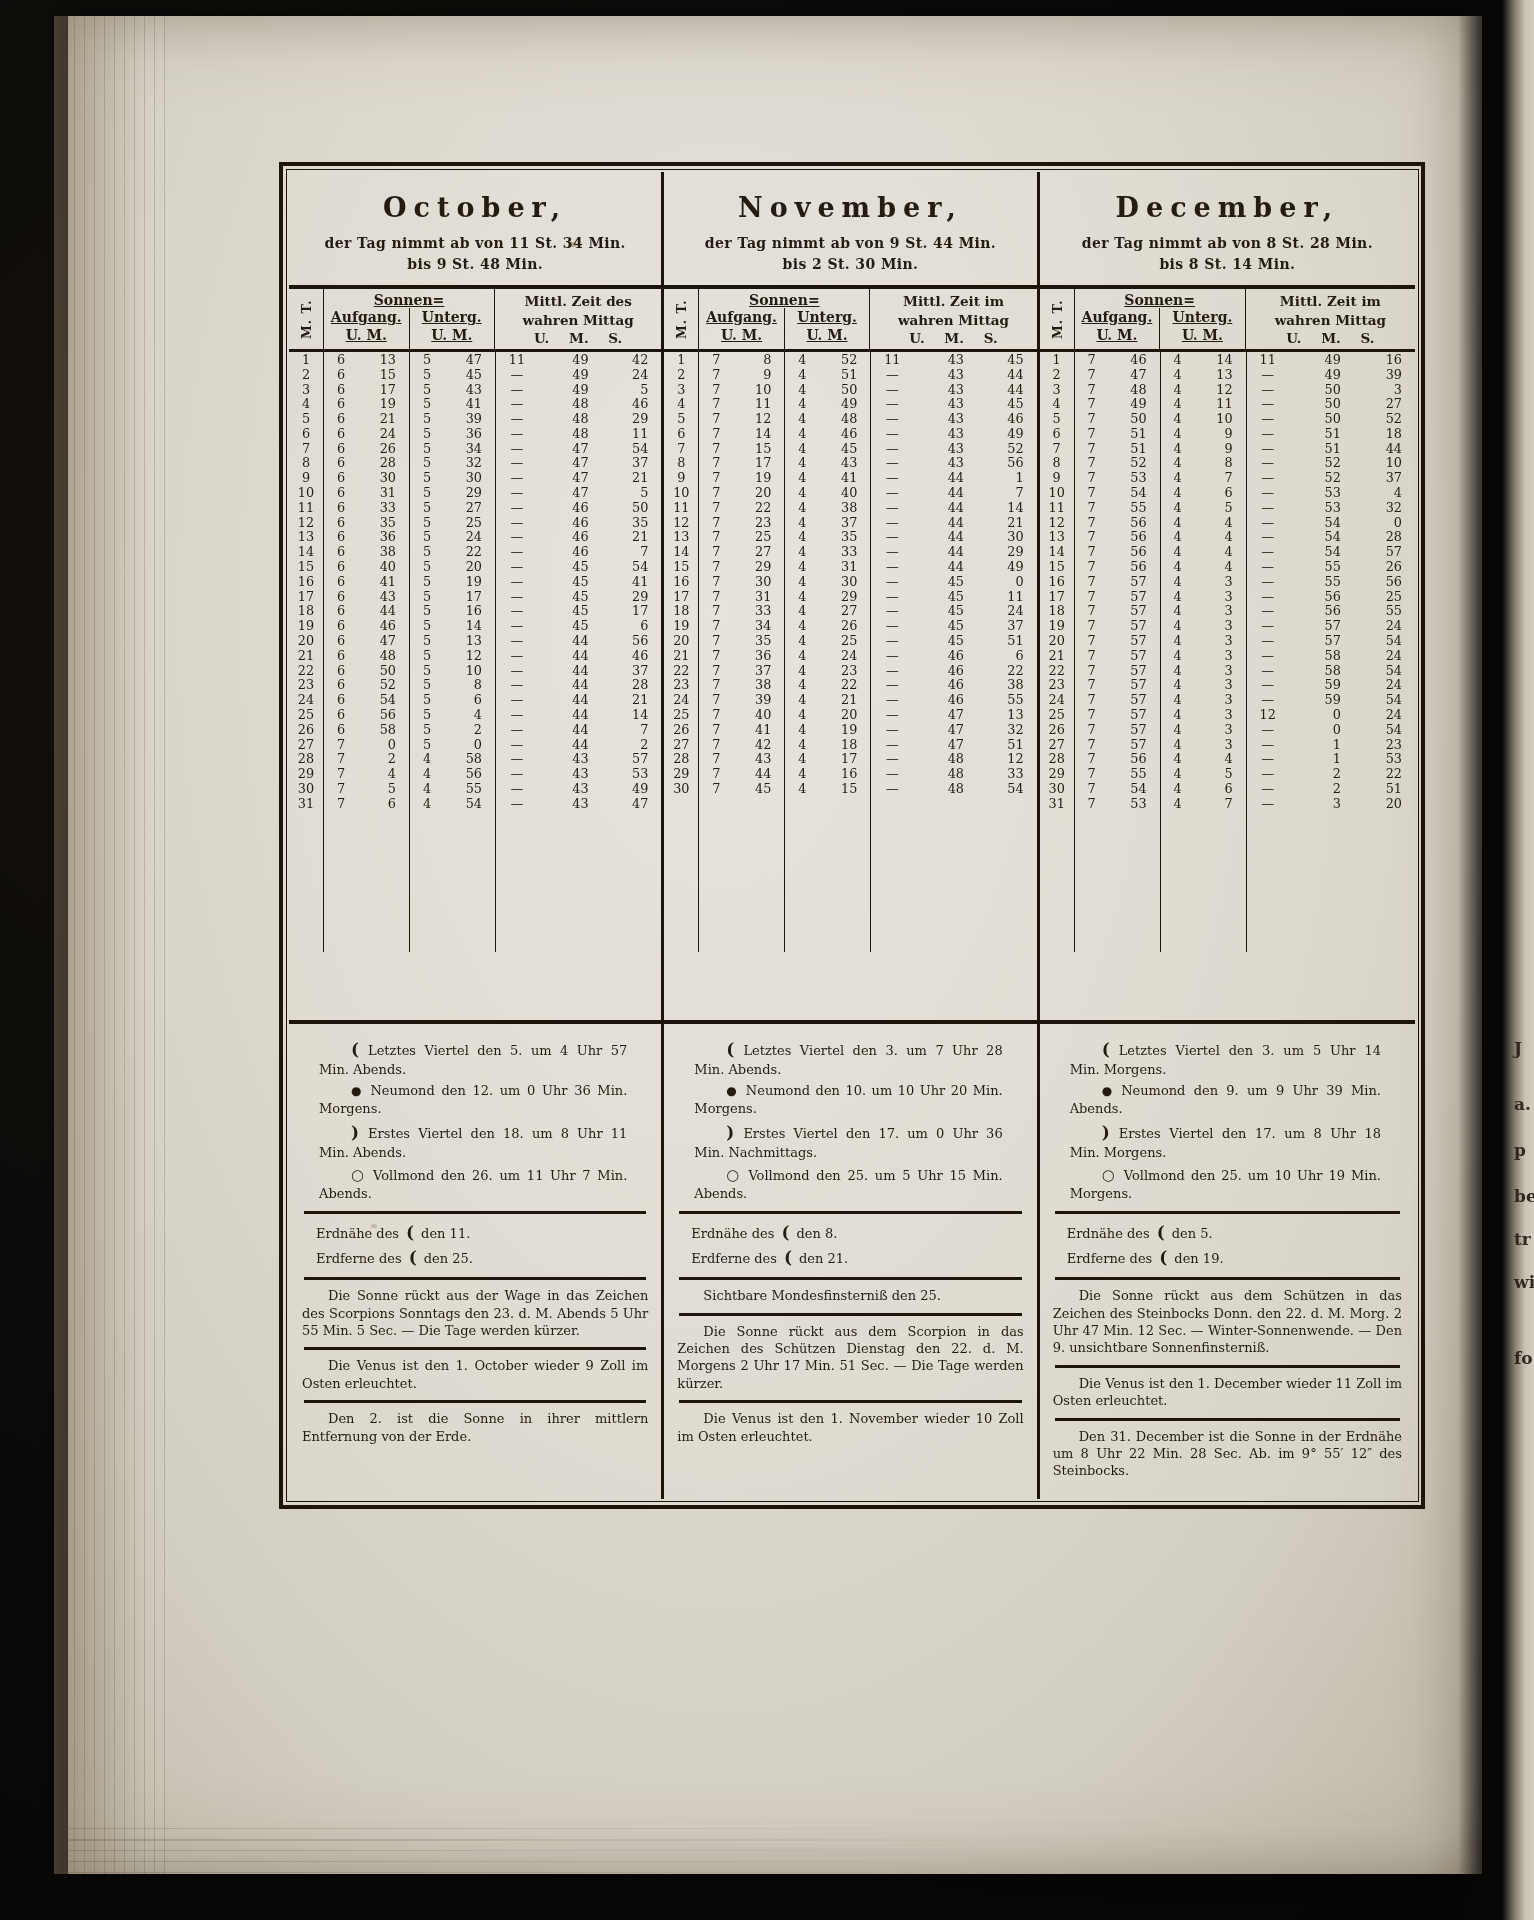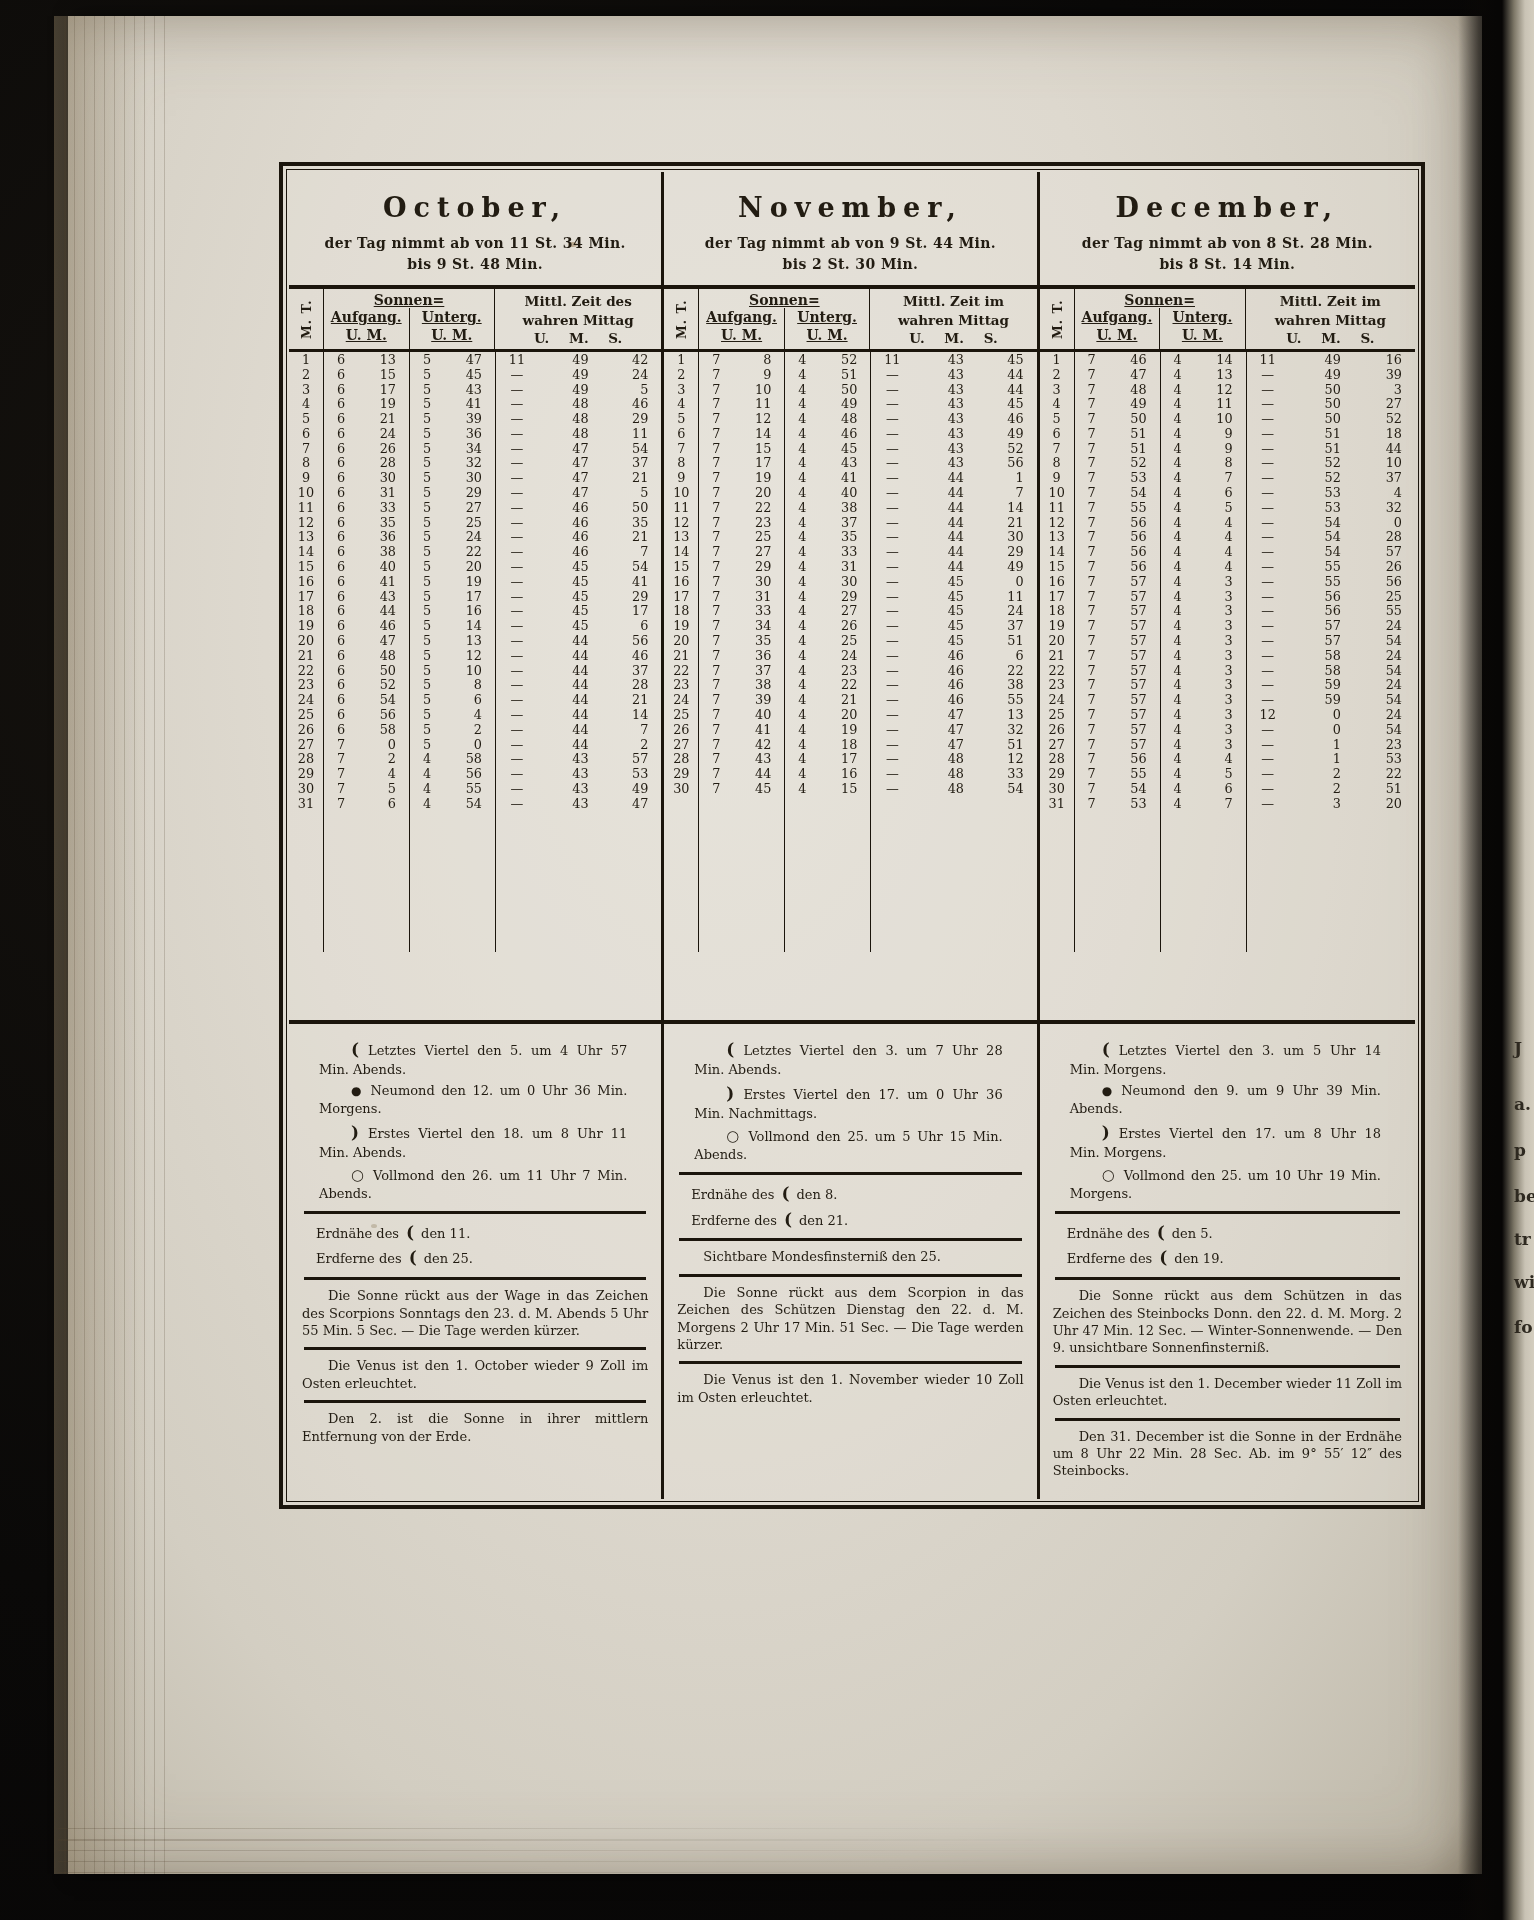--- a/index.html
+++ b/index.html
@@ -35,21 +35,21 @@
   
   .gutter{
     position:absolute;right:30px;top:0;width:46px;height:1920px;
     background:linear-gradient(90deg, rgba(10,8,6,0), rgba(10,8,6,.65) 45%, #070605 85%);
   }
   .next-page{
     position:absolute;right:0;top:0;width:32px;height:1920px;
     background:linear-gradient(90deg,#070605 0%, #7e7868 38%, #c9c3b5 72%, #d4cec0 100%);
   }
   .frag{position:absolute;left:12px;font-size:17px;font-weight:600;color:#2e2920;}
-  .f0{top:1038px}.f1{top:1094px}.f2{top:1140px}.f3{top:1186px}.f4{top:1229px}.f5{top:1272px}.f6{top:1317px}
+  .f0{top:1038px}.f1{top:1094px}.f2{top:1140px}.f3{top:1186px}.f4{top:1229px}.f5{top:1272px}.f6{top:1348px}
   
   .almanac{
     position:absolute;left:211px;top:146px;width:1146px;
     border:4.5px solid #1b150c;background:rgba(235,232,224,.25);
     box-sizing:border-box;padding:6px;
   }
   .almanac::before{
     content:"";position:absolute;inset:2.5px;border:1.6px solid #1b150c;pointer-events:none;
   }
   .months{display:grid;grid-template-columns:1fr 1fr 1fr;}
@@ -1061,20 +1061,21 @@
                 <span class="nh">—</span>
                 <span class="nm">48</span>
                 <span class="ns">54</span>
               </div>
             </div>
           </div>
         <div class="data-gap"></div>
         <div class="rule-h"></div>
         <div class="notes">
             <p class="phase"><span class="micon ic-last-quarter-moon">(</span>Letztes Viertel den 3. um 7 Uhr 28 Min. Abends.</p>
+            <p class="phase"><span class="micon ic-new-moon">●</span>Neumond den 10. um 10 Uhr 20 Min. Morgens.</p>
             <p class="phase"><span class="micon ic-first-quarter-moon">)</span>Erstes Viertel den 17. um 0 Uhr 36 Min. Nachmittags.</p>
             <p class="phase"><span class="micon ic-full-moon">○</span>Vollmond den 25. um 5 Uhr 15 Min. Abends.</p>
             <div class="nrule"></div>
             <p class="apsis">Erdnähe des<span class="micon ic-crescent-moon">(</span>den 8.</p>
             <p class="apsis">Erdferne des<span class="micon ic-crescent-moon">(</span>den 21.</p>
             <div class="nrule"></div>
             <p class="npara">Sichtbare Mondesfinsterniß den 25.</p>
             <div class="nrule"></div>
             <p class="npara">Die Sonne rückt aus dem Scorpion in das Zeichen des Schützen Dienstag den 22. d. M. Morgens 2 Uhr 17 Min. 51 Sec. — Die Tage werden kürzer.</p>
             <div class="nrule"></div>

